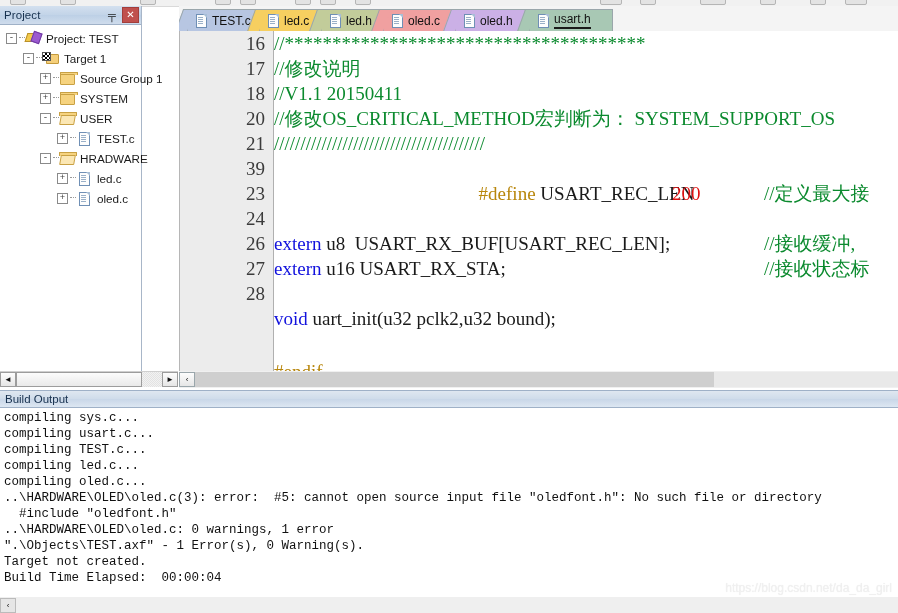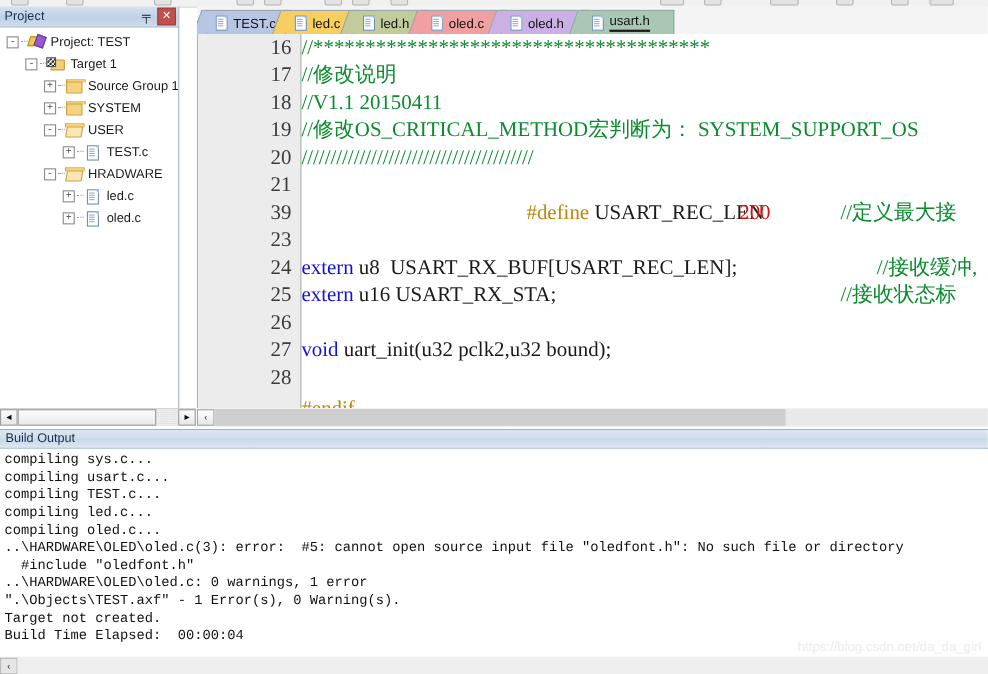--- a/index.html
+++ b/index.html
@@ -14,21 +14,21 @@
 
   
   .toolbar-sliver{
     position:absolute;left:0;top:0;width:898px;height:6px;
     background:#f1f1f1;border-bottom:1px solid #d9d9d9;overflow:hidden;
   }
   .toolbar-sliver .tb{position:absolute;top:-9px;height:12px;background:#e3e3e3;border:1px solid #b5b5b5;border-radius:2px;}
 
   
   .project-panel{
-    position:absolute;left:0;top:6px;width:163px;height:375px;
+    position:absolute;left:0;top:6px;width:142px;height:375px;
     background:#ffffff;border-right:1px solid #a8b6c8;
     box-sizing:border-box;
   }
   .project-header{
     height:18px;
     background:linear-gradient(to bottom,#d3e0ef 0%,#c3d4e8 48%,#bdd0e6 52%,#cfdcec 100%);
     border-bottom:1px solid #9fb1c7;
     display:flex;align-items:center;
     position:relative;
   }
@@ -359,41 +359,39 @@
           </span>
           <span class="tab-lbl">usart.h</span>
         </div>
       </div>
 
     <div class="code-area">
       <div class="gutter" id="gutter">
           <div class="gl">16</div>
           <div class="gl">17</div>
           <div class="gl">18</div>
-          <div class="gl">19</div>
           <div class="gl">20</div>
           <div class="gl">21</div>
           <div class="gl">39</div>
           <div class="gl">23</div>
           <div class="gl">24</div>
-          <div class="gl">25</div>
           <div class="gl">26</div>
           <div class="gl">27</div>
           <div class="gl">28</div>
         </div>
       <div class="codelines" id="codelines">
           <div class="cl" style="position: relative;"><span class="cmt">//**************************************</span></div>
           <div class="cl" style="position: relative;"><span class="cmt">//修改说明</span></div>
           <div class="cl" style="position: relative;"><span class="cmt">//V1.1 20150411</span></div>
           <div class="cl" style="position: relative;"><span class="cmt">//修改OS_CRITICAL_METHOD宏判断为： SYSTEM_SUPPORT_OS</span></div>
           <div class="cl" style="position: relative;"><span class="cmt">////////////////////////////////////////</span></div>
           <div class="cl" style="position: relative;"></div>
           <div class="cl" style="position: relative; text-align: center;"><span class="pre">#define</span><span class="plain"> USART_REC_LEN</span><span class="num far" style="left: 398px; top: 0px;">200</span><span class="cmt far" style="left: 490px; top: 0px;">//定义最大接</span></div>
           <div class="cl" style="position: relative;"></div>
-          <div class="cl" style="position: relative;"><span class="kw">extern</span><span class="plain"> u8  USART_RX_BUF[USART_REC_LEN];</span><span class="cmt far" style="left: 490px; top: 0px; margin-left: 33px;">//接收缓冲,</span></div>
+          <div class="cl" style="position: relative;"><span class="kw">extern</span><span class="plain"> u8  USART_RX_BUF[USART_REC_LEN];</span><span class="cmt far" style="left: 490px; top: 0px;">//接收缓冲,</span></div>
           <div class="cl" style="position: relative;"><span class="kw">extern</span><span class="plain"> u16 USART_RX_STA;</span><span class="cmt far" style="left: 490px; top: 0px;">//接收状态标</span></div>
           <div class="cl" style="position: relative;"></div>
           <div class="cl" style="position: relative;"><span class="kw">void</span><span class="plain"> uart_init(u32 pclk2,u32 bound);</span></div>
           <div class="cl" style="position: relative; margin-top: 28px;"><span class="pre">#endif</span></div>
         </div>
     </div>
 
     <div class="ed-hscroll">
       <div class="sb-arrow" style="border-color:#9aa6ab;">‹</div>
       <div class="sb-track" style="background:#e9e9e9;">

